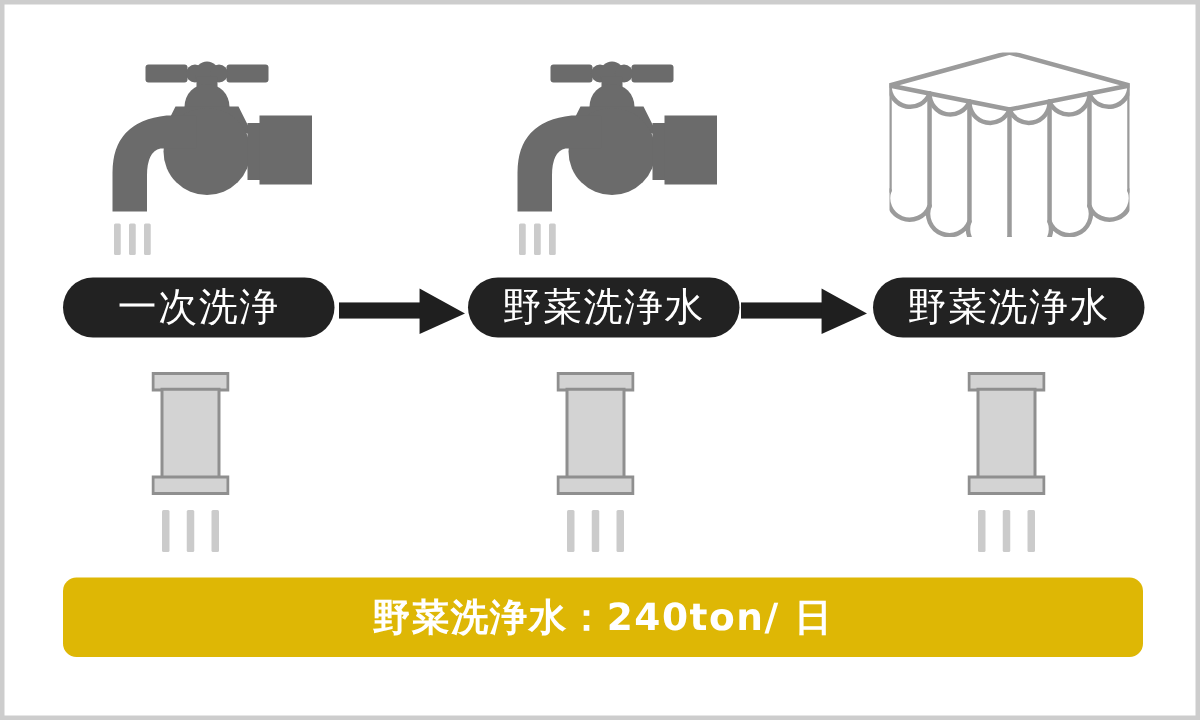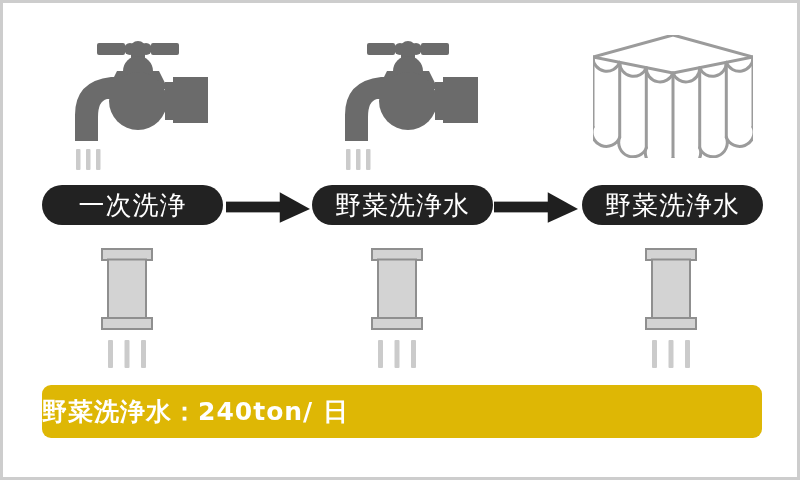--- a/index.html
+++ b/index.html
@@ -30,21 +30,21 @@
   .step-label{
     position:absolute;top:185px;width:181px;height:40px;
     background:var(--step-label-bg);border-radius:20px;
     color:var(--step-label-text);font-size:26px;line-height:40px;
     text-align:center;letter-spacing:1px;white-space:nowrap;
   }
   .banner{
     position:absolute;left:42px;top:385px;width:720px;height:53px;
     background:var(--banner-bg);border-radius:9px;
     color:var(--banner-text);font-size:25px;font-weight:bold;
-    line-height:53px;text-align:left;letter-spacing:1px;white-space:nowrap;
+    line-height:53px;text-align:center;letter-spacing:1px;white-space:nowrap;
   }
   svg.icon{display:block;}
   .faucet-use{color:var(--icon-gray);}
   .box-use{color:var(--box-stroke);}
   .arrow-use{color:var(--arrow);}
   .drip{fill:var(--drip-gray);}
   .pipe-part{fill:var(--pipe-fill);stroke:var(--pipe-border);stroke-width:2;}
 </style>
 </head>
 <body>

